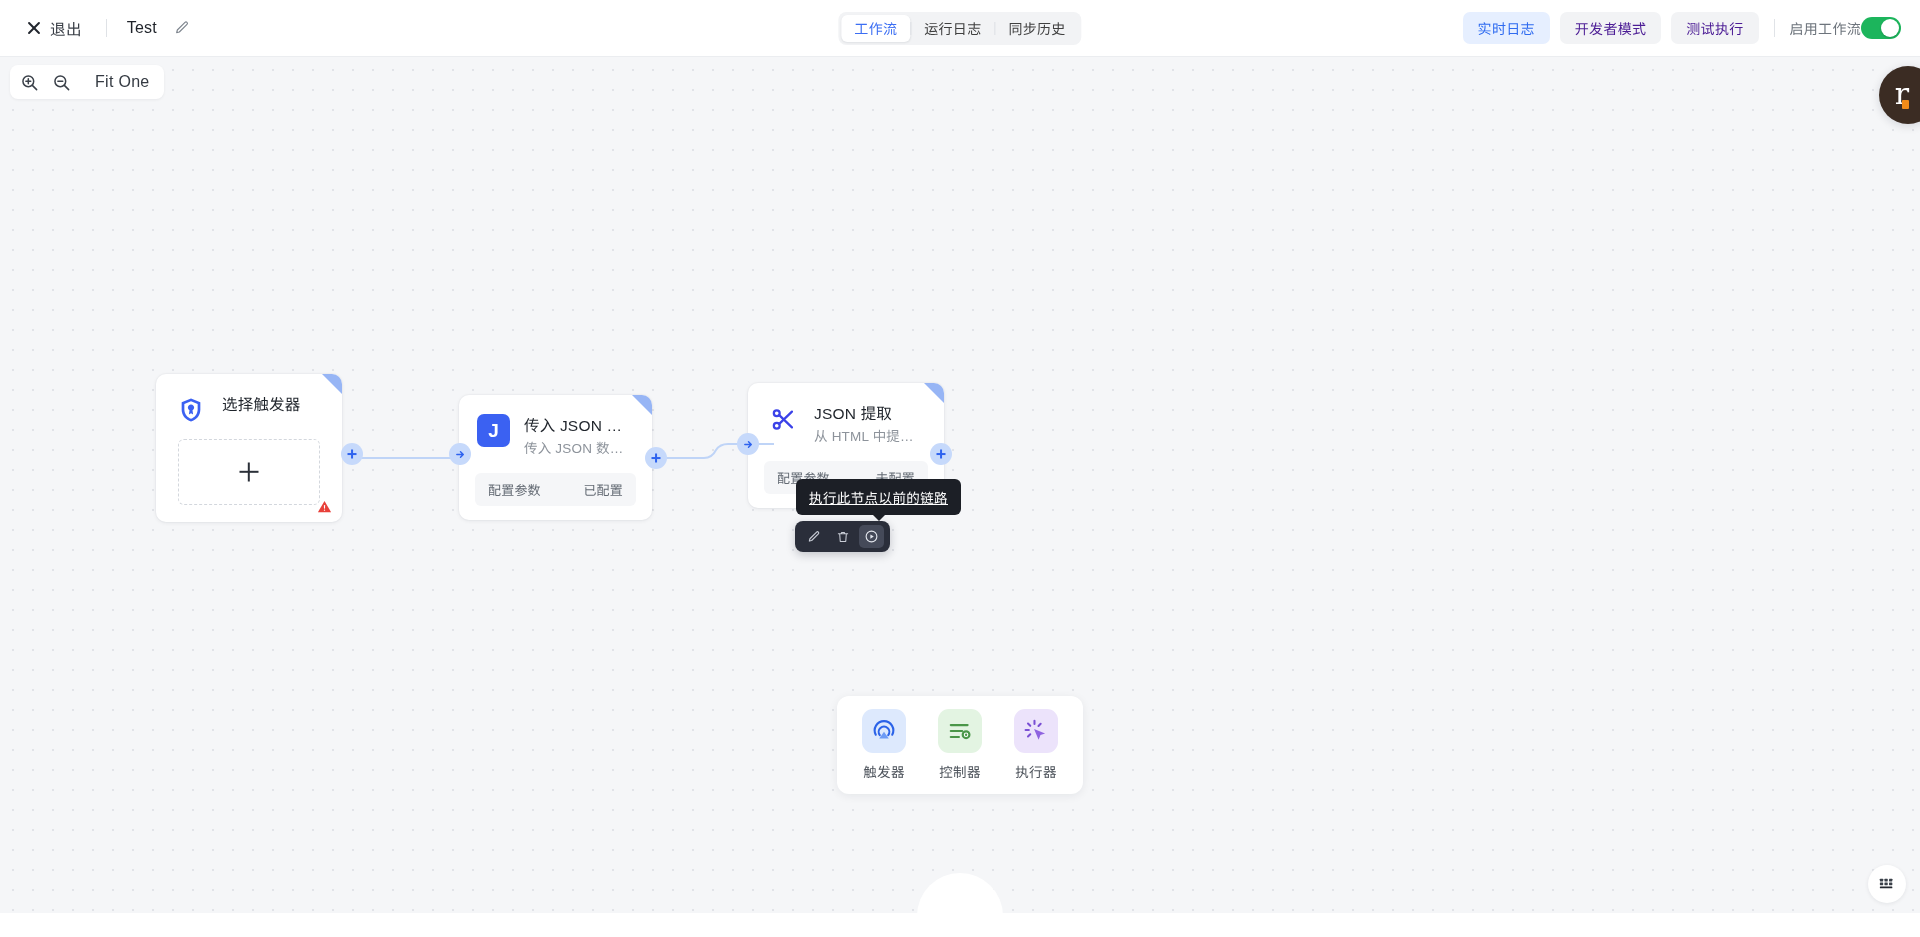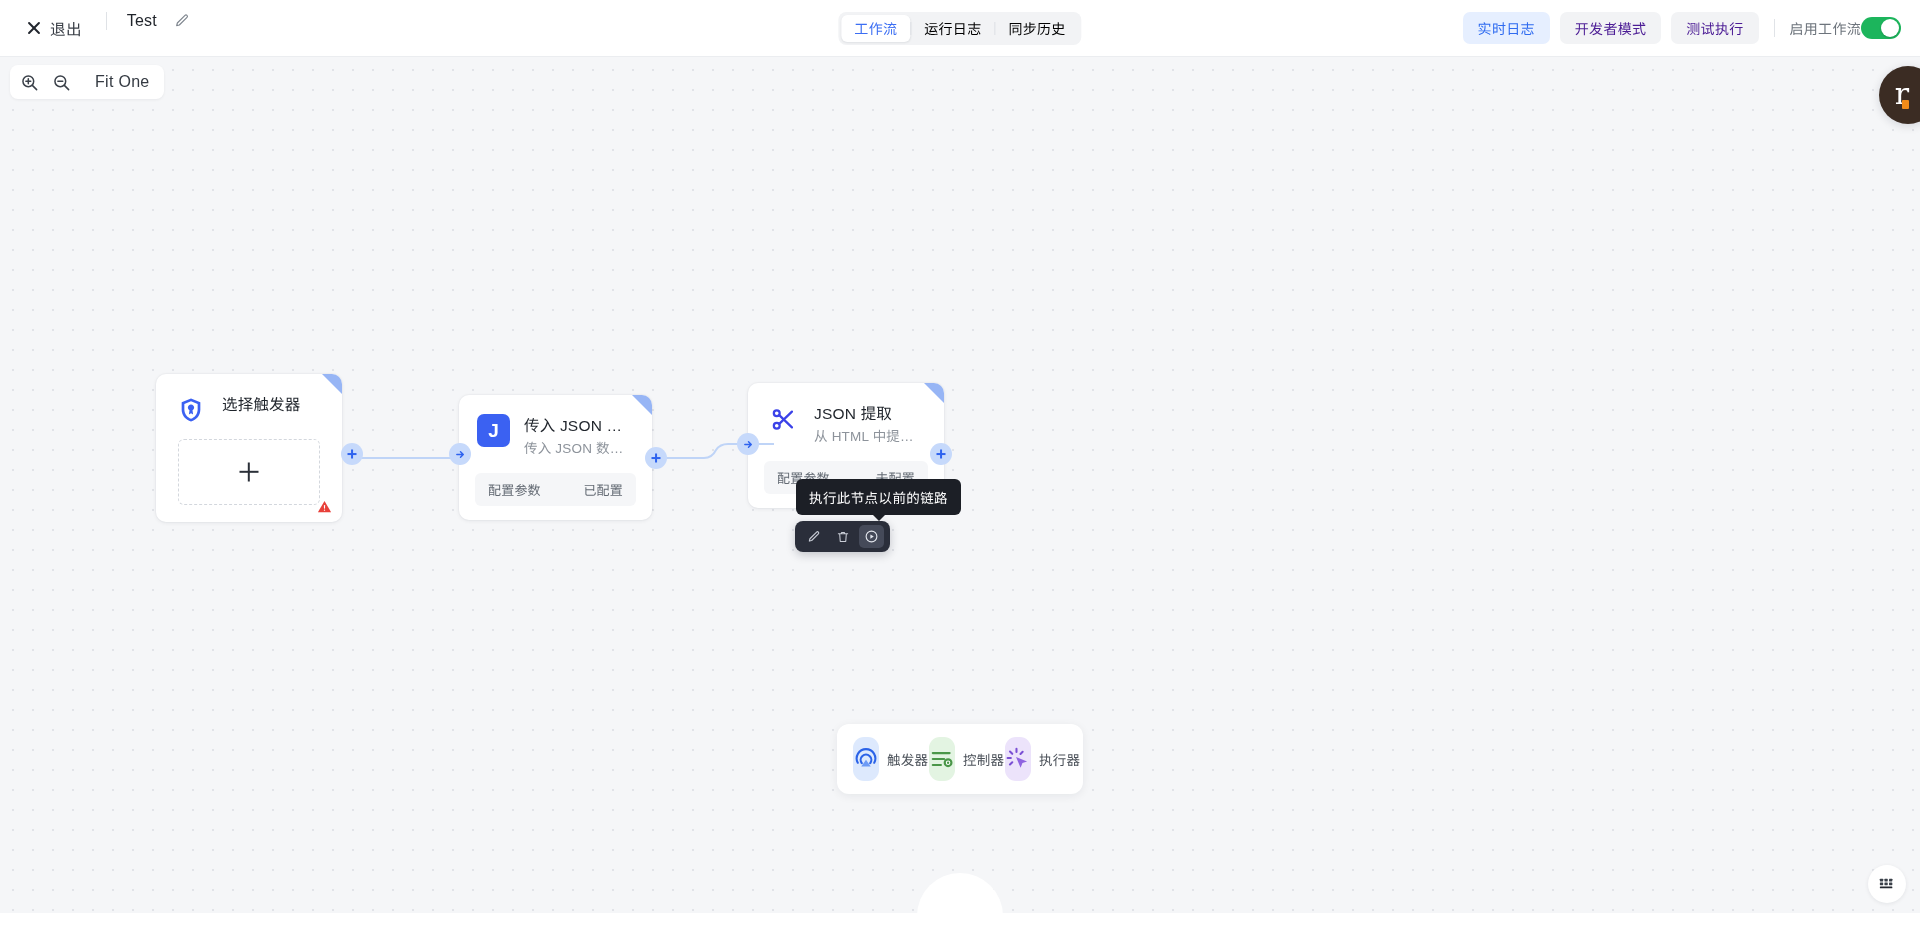--- a/index.html
+++ b/index.html
@@ -13,21 +13,21 @@
 
   
   .topbar {
     position: absolute; top: 0; left: 0;
     width: 1920px; height: 57px;
     background: #ffffff;
     border-bottom: 1px solid #ebedf0;
     display: flex; align-items: center;
     z-index: 60;
   }
-  .tb-left { display: flex; padding-left: 22px; gap: 0; }
+  .tb-left { display: flex; align-items: center; padding-left: 22px; gap: 0; }
   .exit-btn {
     display: flex; align-items: center; gap: 9px;
     cursor: pointer; padding: 5px 4px;
     color: #2b3038;
   }
   .exit-btn .x-ico {
     width: 15px; height: 15px; position: relative; display: inline-block;
   }
   .exit-btn .x-ico::before, .exit-btn .x-ico::after {
     content: ""; position: absolute; left: 50%; top: 50%;
@@ -51,21 +51,21 @@
     display: flex; align-items: center; font-family: Liberation Serif, serif;
   }
   .tabs {
     display: flex; align-items: center;
     background: #f2f3f5; border-radius: 8px; padding: 3px;
     height: 33px;
   }
   .tab {
     display: flex; align-items: center; justify-content: center;
     height: 27px; padding: 0 13px; font-size: 14px;
-    color: #000000; border-radius: 6px; cursor: pointer;
+    color: #404040; border-radius: 6px; cursor: pointer;
     white-space: nowrap; letter-spacing: .3px;
   }
   .tab.active {
     background: #ffffff; color: #3b6ef3; font-weight: 400;
     box-shadow: 0 1px 2px rgba(16,24,40,.08);
   }
   .tab-sep { width: 1px; height: 13px; background: #dcdfe4; }
 
   .tb-right {
     position: absolute; right: 19px;
@@ -202,21 +202,21 @@
   }
   .port .pp::before { width: 9px; height: 1.9px; transform: translate(-50%,-50%); }
   .port .pp::after  { width: 1.9px; height: 9px; transform: translate(-50%,-50%); }
 
   .edge { position: absolute; z-index: 6; }
 
   
   .tooltip {
     position: absolute; background: #1c1f26; color: #fff;
     font-size: 13.5px; border-radius: 6px; padding: 8px 13px;
-    white-space: nowrap; z-index: 45; letter-spacing: .4px;
+    white-space: nowrap; z-index: 45; letter-spacing: .4px; text-decoration: underline;
   }
   .tooltip .arrow {
     position: absolute; bottom: -6px; left: 50%; transform: translateX(-50%);
     width: 0; height: 0; border-left: 6px solid transparent;
     border-right: 6px solid transparent; border-top: 6px solid #1c1f26;
   }
 
   
   .node-toolbar {
     position: absolute; z-index: 44;
@@ -232,21 +232,21 @@
 
   
   .palette {
     position: absolute; left: 50%; transform: translateX(-50%);
     bottom: 143px; background: #ffffff; border-radius: 12px;
     padding: 13px 16px; display: flex; gap: 14px;
     box-shadow: 0 2px 10px rgba(16,24,40,.07);
     z-index: 30;
   }
   .pal-item {
-    width: 62px; display: flex; align-items: center;
+    width: 62px; display: flex; flex-direction: column; align-items: center;
     gap: 8px; cursor: pointer;
   }
   .pal-ico {
     width: 44px; height: 44px; border-radius: 11px;
     display: flex; align-items: center; justify-content: center;
   }
   .pal-ico.blue   { background: #dde9fd; }
   .pal-ico.green  { background: #e3f4e2; }
   .pal-ico.purple { background: #ece3fb; }
   .pal-label { font-size: 13.5px; color: #4d535b; letter-spacing: .3px; white-space: nowrap; }

